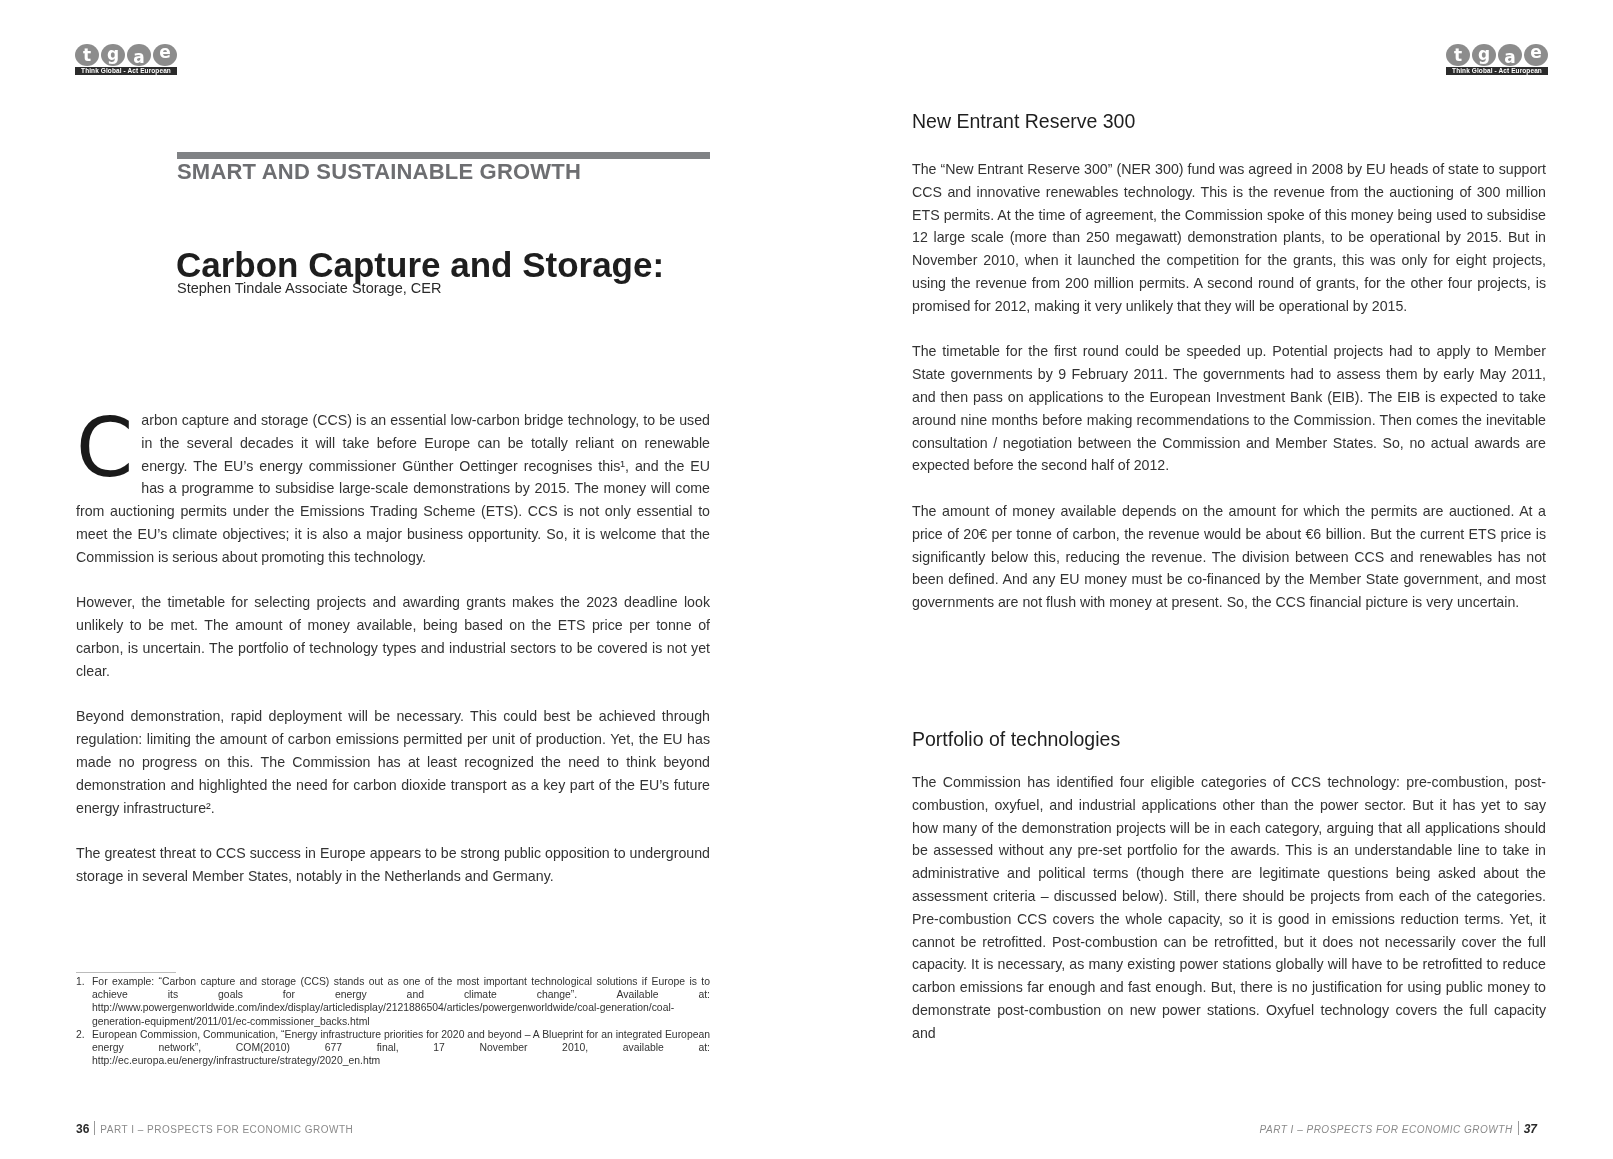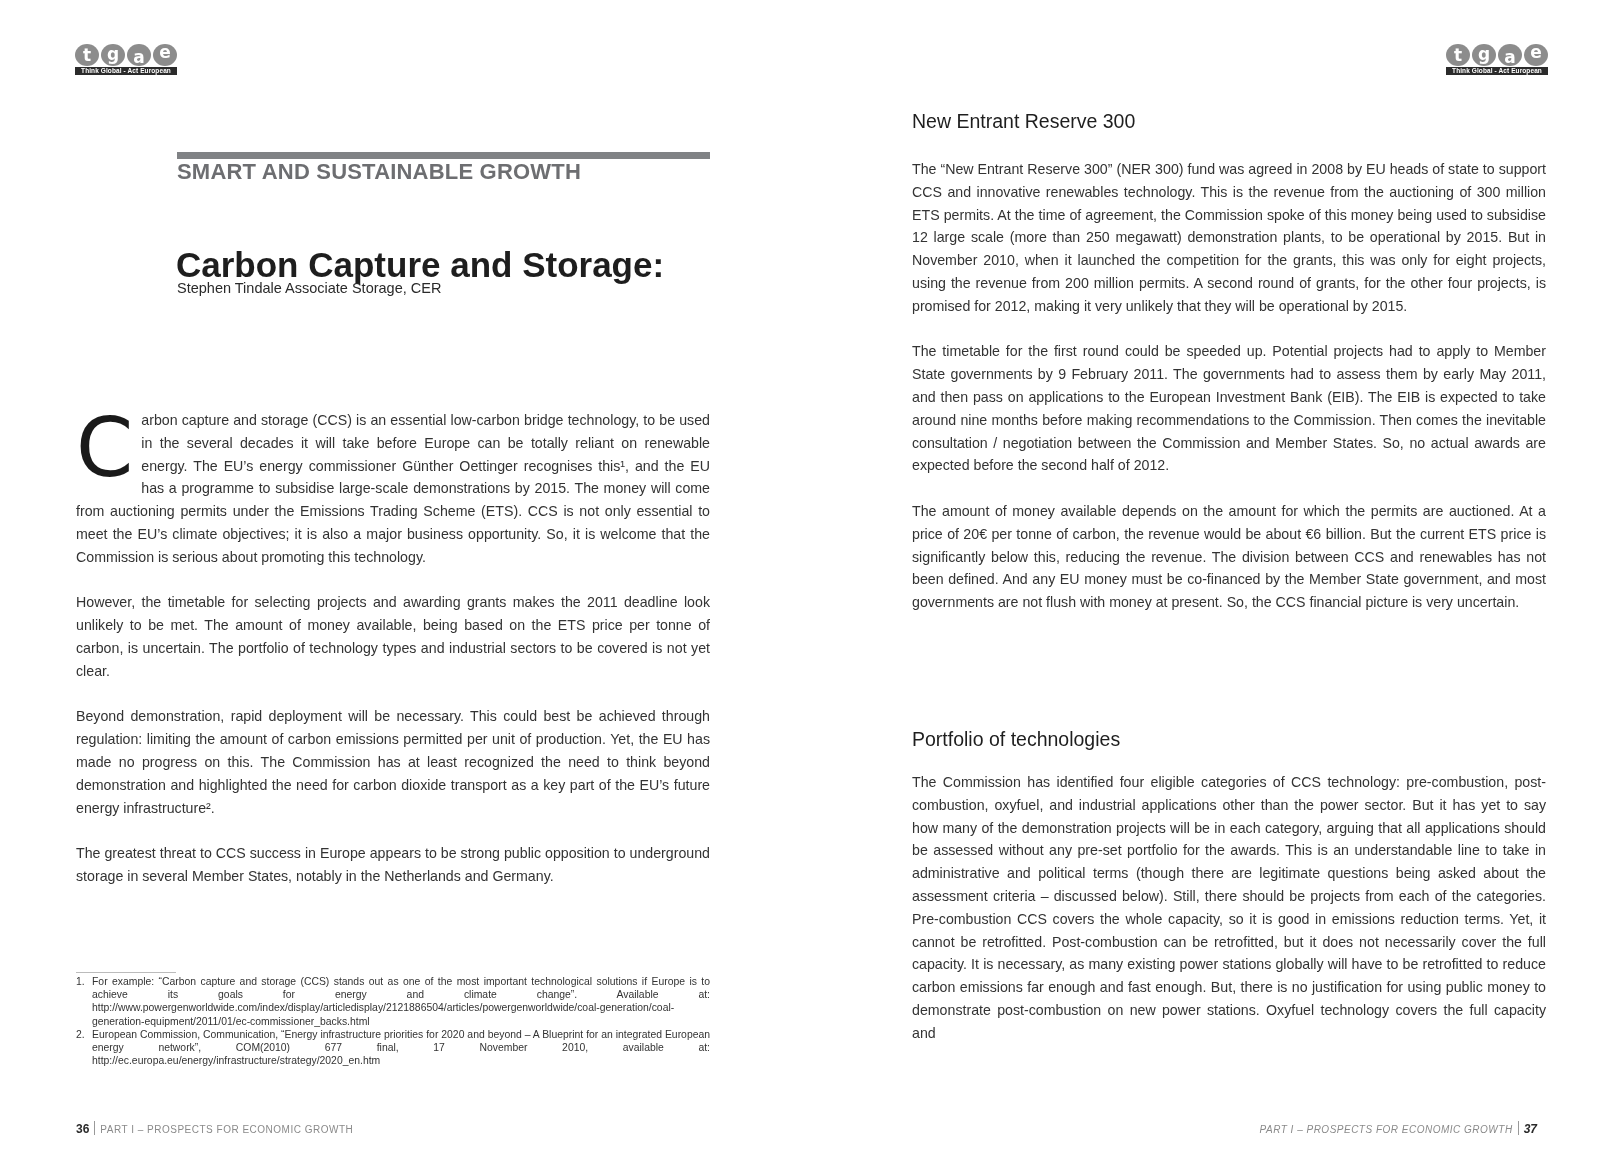--- a/index.html
+++ b/index.html
@@ -78,21 +78,21 @@
 <div class="section-label">SMART AND SUSTAINABLE GROWTH</div>
 <div class="title">
   <div>Carbon Capture and Storage:</div>
 </div>
 <div class="author">
   <b>Stephen Tindale</b><span> Associate Storage, CER</span>
 </div>
 
 <div class="col" id="left-col">
   <p><span class="dropcap">C</span><span>arbon capture and storage (CCS) is an essential low-carbon bridge technology, to be used in the several decades it will take before Europe can be totally reliant on renewable energy. The EU’s energy commissioner Günther Oettinger recognises this¹, and the EU has a programme to subsidise large-scale demonstrations by 2015. The money will come from auctioning permits under the Emissions Trading Scheme (ETS). CCS is not only essential to meet the EU’s climate objectives; it is also a major business opportunity. So, it is welcome that the Commission is serious about promoting this technology.</span></p>
-  <p>However, the timetable for selecting projects and awarding grants makes the 2011 deadline look unlikely to be met. The amount of money available, being based on the ETS price per tonne of carbon, is uncertain. The portfolio of technology types and industrial sectors to be covered is not yet clear.</p>
+  <p>However, the timetable for selecting projects and awarding grants makes the 2023 deadline look unlikely to be met. The amount of money available, being based on the ETS price per tonne of carbon, is uncertain. The portfolio of technology types and industrial sectors to be covered is not yet clear.</p>
   <p>Beyond demonstration, rapid deployment will be necessary. This could best be achieved through regulation: limiting the amount of carbon emissions permitted per unit of production. Yet, the EU has made no progress on this. The Commission has at least recognized the need to think beyond demonstration and highlighted the need for carbon dioxide transport as a key part of the EU’s future energy infrastructure².</p>
   <p>The greatest threat to CCS success in Europe appears to be strong public opposition to underground storage in several Member States, notably in the Netherlands and Germany.</p>
 </div>
 
 <div class="fn-rule"></div>
 <div class="footnotes">
   <div class="fn">
     <span class="num">1.</span>
     <span class="txt">For example: “Carbon capture and storage (CCS) stands out as one of the most important technological solutions if Europe is to achieve its goals for energy and climate change”. Available at: http://www.powergenworldwide.com/index/display/articledisplay/2121886504/articles/powergenworldwide/coal-generation/coal-generation-equipment/2011/01/ec-commissioner_backs.html</span>
   </div>

